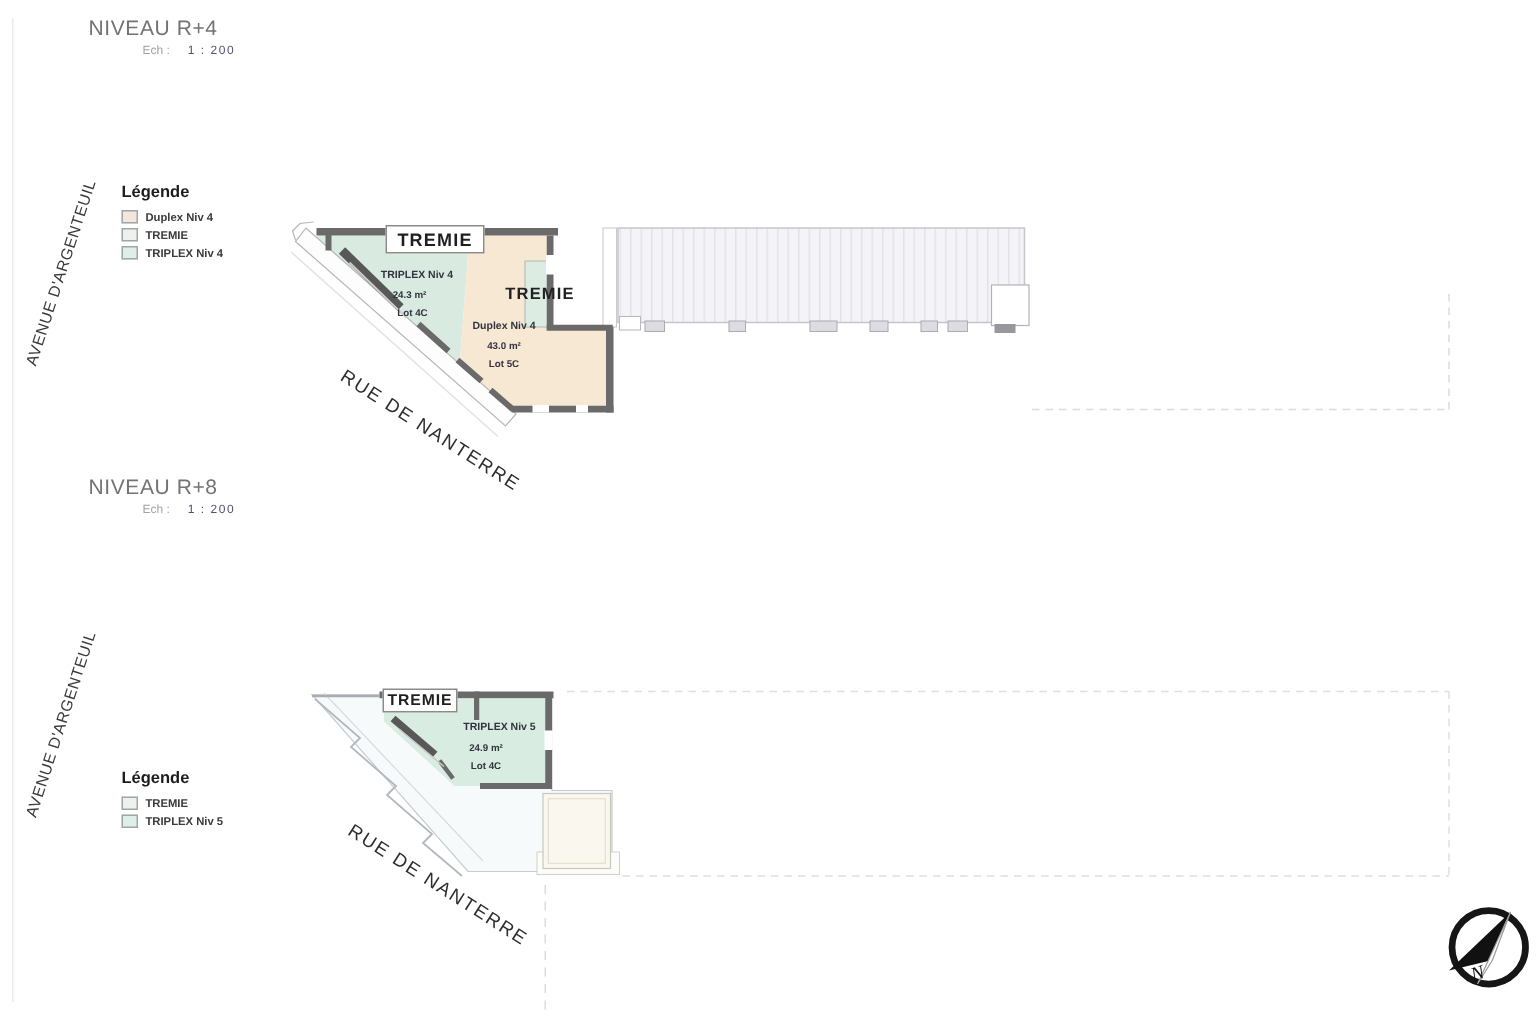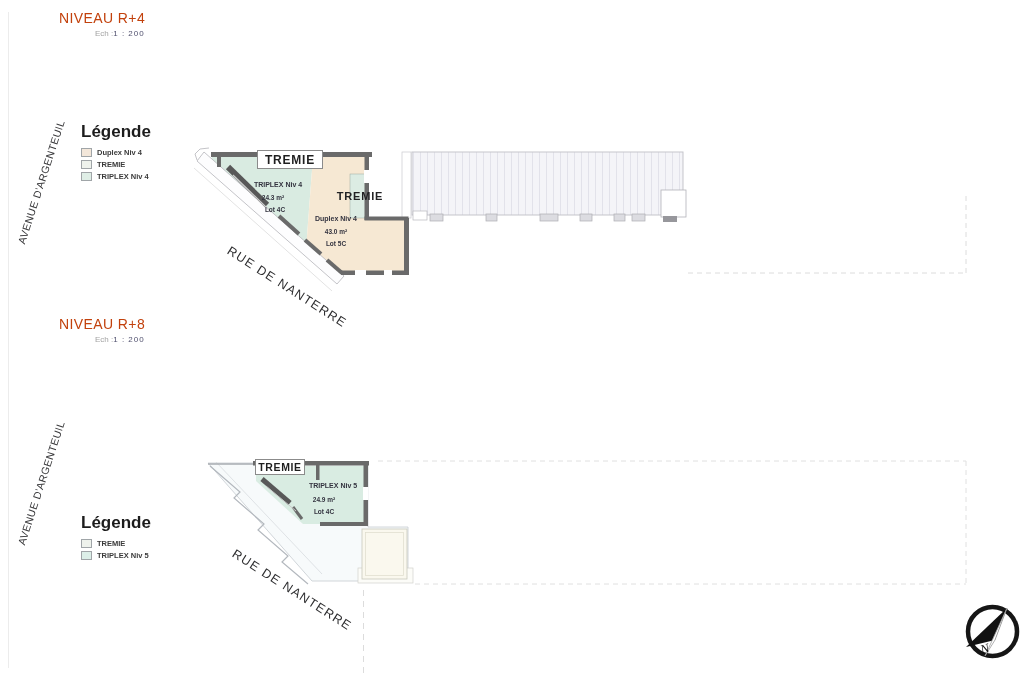--- a/index.html
+++ b/index.html
@@ -3,32 +3,32 @@
 <meta charset="utf-8">
 <style>
   html,body { margin:0; padding:0; background:#ffffff; }
   .page {
     position:relative; width:1024px; height:679px; background:#ffffff;
     overflow:hidden; font-family:"Liberation Sans", sans-serif;
   }
   svg.bg { position:absolute; left:0; top:0; }
   .abs { position:absolute; }
 
-  .sec-title { font-size:14px; font-weight:500; color:#c2410c; letter-spacing:.4px; }
+  .sec-title { font-size:14px; font-weight:500; color:#737373; letter-spacing:.4px; }
   .scale-note { font-size:8px; white-space:nowrap; }
-  .scale-note .ech { color:#a3a3a3; margin-right:0;padding-left:32px; }
+  .scale-note .ech { color:#a3a3a3; margin-right:12px;padding-left:32px; }
   .scale-note .val { color:#50506e; font-weight:400; letter-spacing:1px; }
 
   .street { white-space:nowrap; }
   .avenue { font-size:10.5px; letter-spacing:.4px; color:#3a3a3c;
             transform:translate(-50%,-50%) rotate(-72deg); }
   .rue { font-size:12.5px; letter-spacing:1.3px; color:#2e2e30;
          transform:translate(-50%,-50%) rotate(32.5deg); }
 
-  .legend .legend-title { font-size:17px; font-weight:700; color:#1c1c1c; margin-bottom:6px; }
+  .legend .legend-title { font-size:11px; font-weight:700; color:#1c1c1c; margin-bottom:6px; }
   .legend .legend-item { display:flex; align-items:center; margin-bottom:3px;
                          font-size:7.5px; font-weight:700; color:#3a3a3a; }
   .legend .sw { width:9px; height:7px; border:1px solid #a0a5a8; margin-right:5px; flex:0 0 auto; }
   .sw-d4 { background:#f3e7da; }
   .sw-tr { background:#eef2ec; }
   .sw-t4 { background:#dfeee6; }
   .sw-t5 { background:#dcefe8; }
 
   .tremie-box { background:#ffffff; border:1.2px solid #8b8b8b; box-sizing:border-box;
                 display:flex; align-items:center; justify-content:center;

